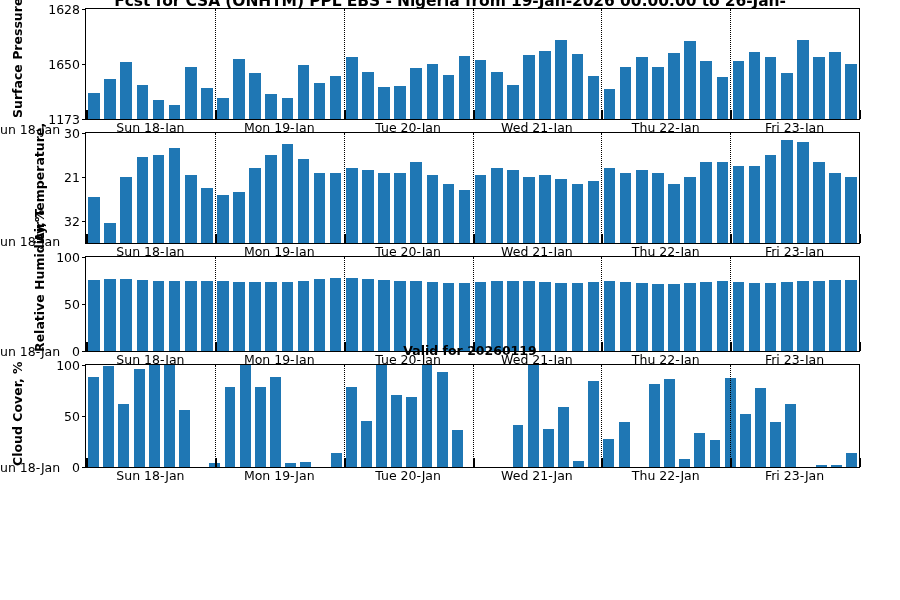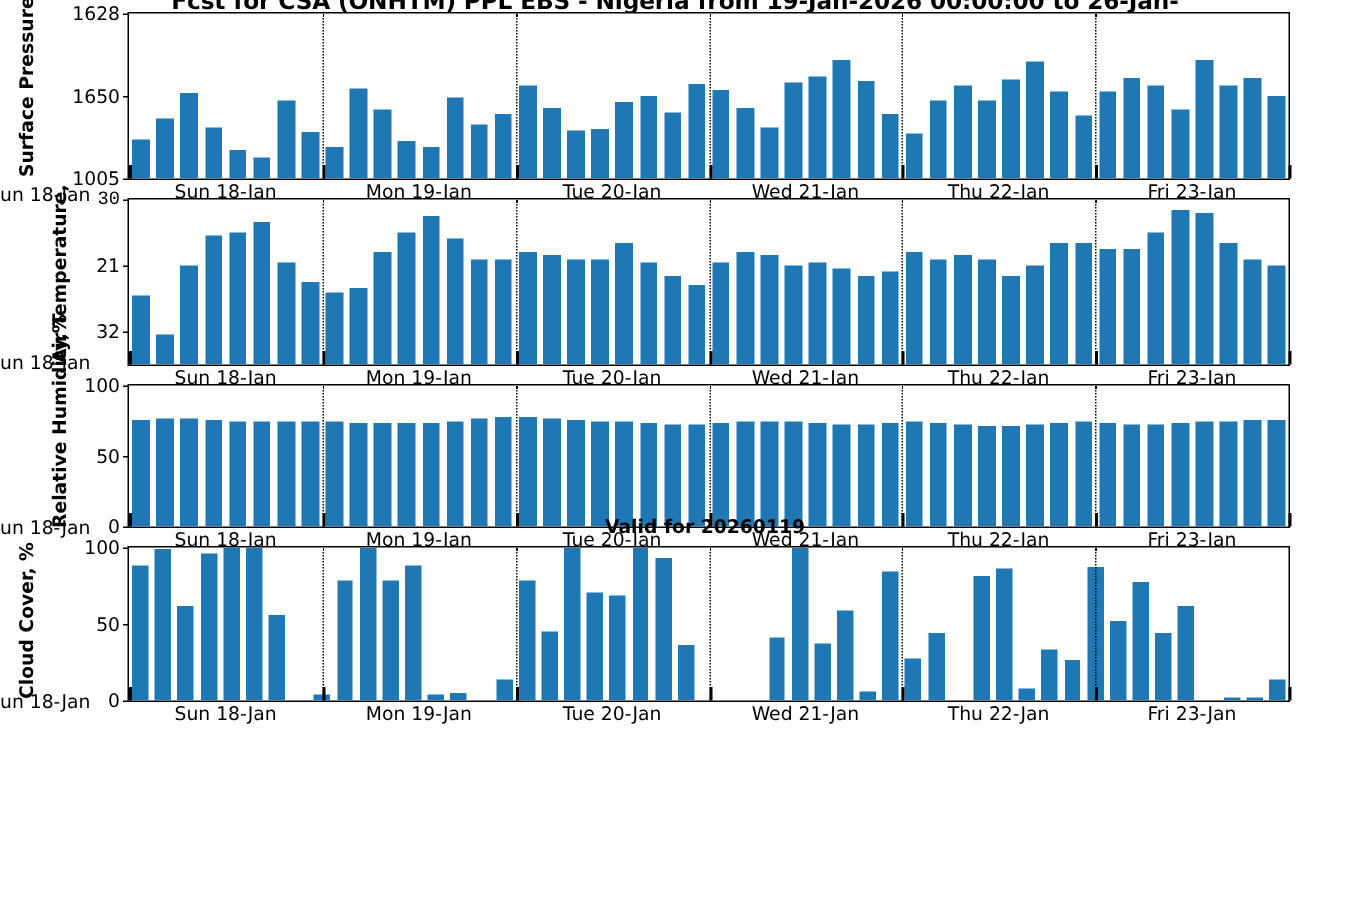--- a/index.html
+++ b/index.html
@@ -278,21 +278,21 @@
             <div class="bar" style="height: 50%; background: rgb(31, 119, 180);"></div>
           </div>
         </div>
       <div class="vline" style="left:16.666%"></div>
       <div class="vline" style="left:33.333%"></div>
       <div class="vline" style="left:50%"></div>
       <div class="vline" style="left:66.666%"></div>
       <div class="vline" style="left:83.333%"></div>
     </div>
     <div id="yt0">
-        <div class="ytick-label" style="top: 100%;">1005</div>
+        <div class="ytick-label" style="top: 100%;">1173</div>
         <div class="ytick-mark" style="top: 100%;"></div>
         <div class="ytick-label" style="top: 50%;">1650</div>
         <div class="ytick-mark" style="top: 50%;"></div>
         <div class="ytick-label" style="top: 0%;">1628</div>
         <div class="ytick-mark" style="top: 0%;"></div>
       </div>
     <div id="dl0" class="daylabels">
         <div class="daylabel" style="left: 8.33333%;">Sun 18-Jan</div>
         <div class="daylabel" style="left: 25%;">Mon 19-Jan</div>
         <div class="daylabel" style="left: 41.6667%;">Tue 20-Jan</div>
@@ -462,21 +462,21 @@
       <div class="vline" style="left:33.333%"></div>
       <div class="vline" style="left:50%"></div>
       <div class="vline" style="left:66.666%"></div>
       <div class="vline" style="left:83.333%"></div>
     </div>
     <div id="yt1">
         <div class="ytick-label" style="top: 80%;">32</div>
         <div class="ytick-mark" style="top: 80%;"></div>
         <div class="ytick-label" style="top: 40%;">21</div>
         <div class="ytick-mark" style="top: 40%;"></div>
-        <div class="ytick-label" style="top: 0%; font-family: Liberation Mono, monospace;">30</div>
+        <div class="ytick-label" style="top: 0%;">30</div>
         <div class="ytick-mark" style="top: 0%;"></div>
       </div>
     <div id="dl1" class="daylabels">
         <div class="daylabel" style="left: 8.33333%;">Sun 18-Jan</div>
         <div class="daylabel" style="left: 25%;">Mon 19-Jan</div>
         <div class="daylabel" style="left: 41.6667%;">Tue 20-Jan</div>
         <div class="daylabel" style="left: 58.3333%;">Wed 21-Jan</div>
         <div class="daylabel" style="left: 75%;">Thu 22-Jan</div>
         <div class="daylabel" style="left: 91.6667%;">Fri 23-Jan</div>
         <div class="daysep" style="left: 0%; top: -9px;"></div>

